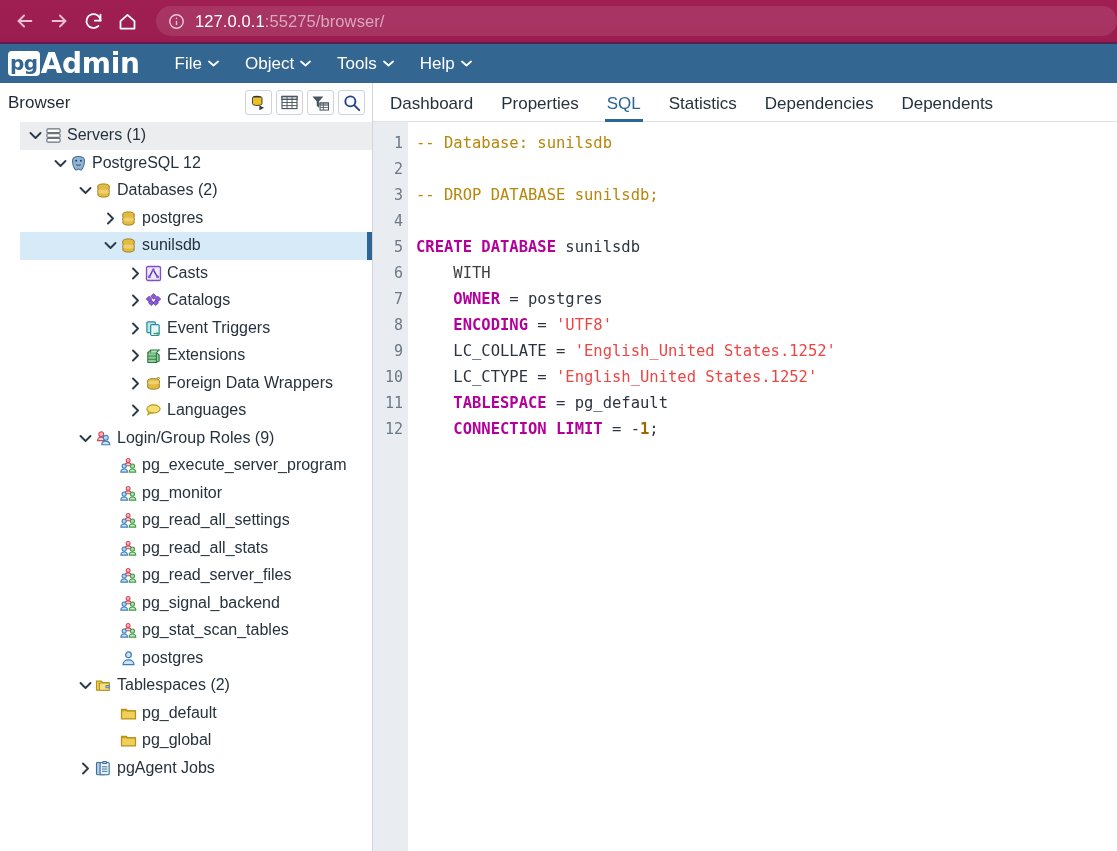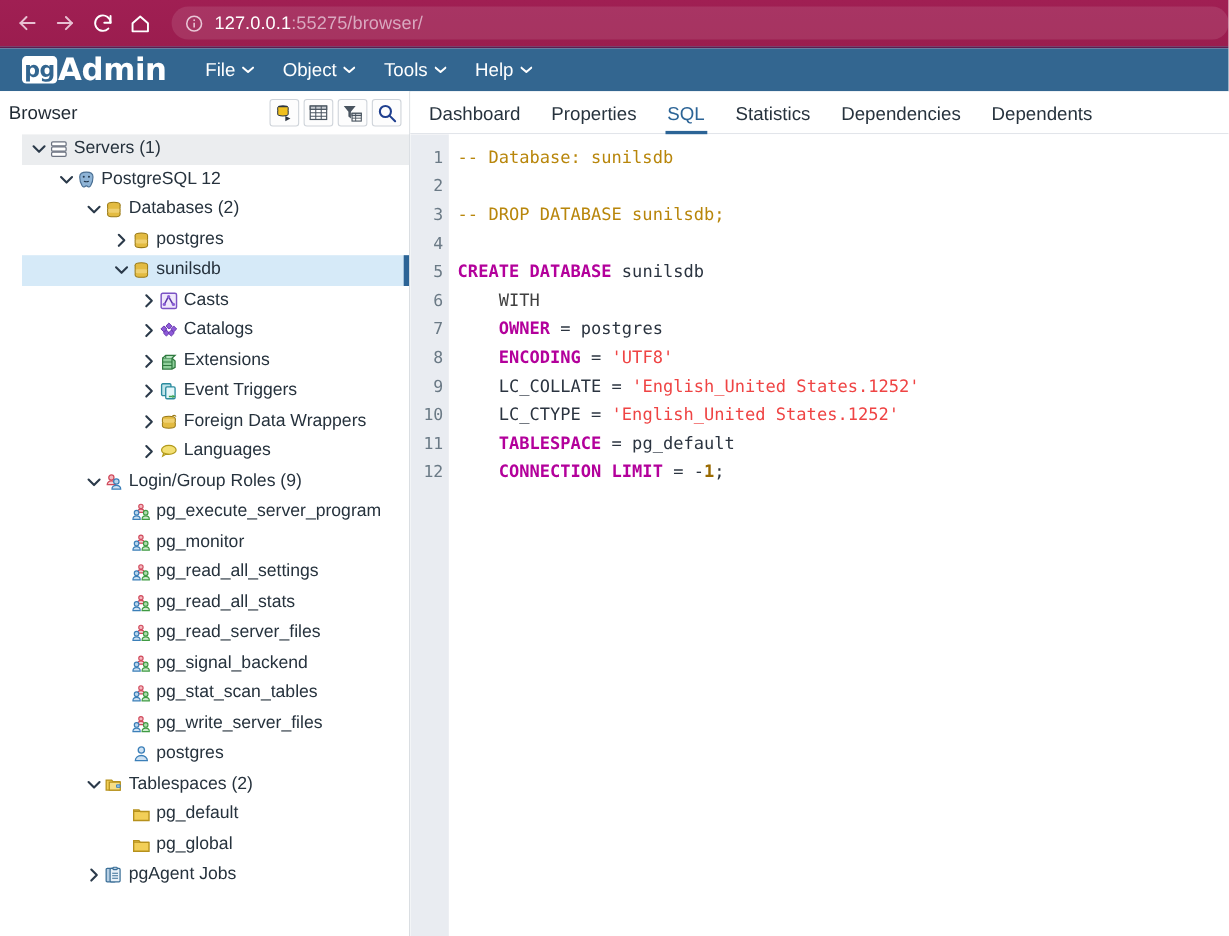--- a/index.html
+++ b/index.html
@@ -57,21 +57,20 @@
     height: 39px;
     background: #336690;
     display: flex; align-items: center;
     padding-left: 8px;
     box-sizing: border-box;
   }
   .brand {
     display: flex; align-items: center;
     height: 39px;
     margin-right: 22px;
-    margin-left: 12px;
   }
   .brand-pg {
     background: #ffffff;
     color: #336690;
     font-weight: bold;
     font-size: 20px;
     line-height: 1;
     padding: 2px 2px 3px 2px;
     border-radius: 4px;
     letter-spacing: -0.5px;
@@ -512,45 +511,45 @@
           </div>
           <div class="trow">
             <span style="display: inline-block; flex: 0 0 auto; width: 106px; height: 1px;"></span>
             <span class="arrow">
               <svg width="9" height="13" viewBox="0 0 9 13" fill="none" stroke="#2b3a4a" stroke-width="1.9" stroke-linecap="round" stroke-linejoin="round">
                 <polyline points="2,1.5 7,6.5 2,11.5"></polyline>
               </svg>
             </span>
             <span class="ticon">
               <svg width="17" height="17" viewBox="0 0 18 18">
+                <rect x="2" y="2" width="9" height="11.4" rx="1.2" fill="#bfe4ea" stroke="#2a8b9e" stroke-width="1.3"></rect>
+                <rect x="6" y="5" width="9" height="11.4" rx="1.2" fill="#e6f7fa" stroke="#2a8b9e" stroke-width="1.3"></rect>
+                <path d="M9 14.3h3.6" stroke="#39a14f" stroke-width="1.4"></path>
+                <polygon points="12.4,12.6 15.4,14.3 12.4,16" fill="#39a14f"></polygon>
+              </svg>
+            </span>
+            <span class="tlabel">Event Triggers</span>
+          </div>
+          <div class="trow">
+            <span style="display: inline-block; flex: 0 0 auto; width: 106px; height: 1px;"></span>
+            <span class="arrow">
+              <svg width="9" height="13" viewBox="0 0 9 13" fill="none" stroke="#2b3a4a" stroke-width="1.9" stroke-linecap="round" stroke-linejoin="round">
+                <polyline points="2,1.5 7,6.5 2,11.5"></polyline>
+              </svg>
+            </span>
+            <span class="ticon">
+              <svg width="17" height="17" viewBox="0 0 18 18">
                 <path d="M3 6h9l3 2.6v6.2l-3 1.6H3V6z" fill="#8fcf9b" stroke="#2f7a3f" stroke-width="1.2"></path>
                 <path d="M3 6 6 3.2h9L12 6" fill="#b6e3bf" stroke="#2f7a3f" stroke-width="1.2"></path>
                 <path d="M12 6v10.4" stroke="#2f7a3f" stroke-width="1.2"></path>
                 <path d="M6 6v-2.8" stroke="#2f7a3f" stroke-width="1"></path>
                 <path d="M3 9.6h9M3 13h9" stroke="#2f7a3f" stroke-width="1"></path>
               </svg>
             </span>
             <span class="tlabel">Extensions</span>
-          </div>
-          <div class="trow">
-            <span style="display: inline-block; flex: 0 0 auto; width: 106px; height: 1px;"></span>
-            <span class="arrow">
-              <svg width="9" height="13" viewBox="0 0 9 13" fill="none" stroke="#2b3a4a" stroke-width="1.9" stroke-linecap="round" stroke-linejoin="round">
-                <polyline points="2,1.5 7,6.5 2,11.5"></polyline>
-              </svg>
-            </span>
-            <span class="ticon">
-              <svg width="17" height="17" viewBox="0 0 18 18">
-                <rect x="2" y="2" width="9" height="11.4" rx="1.2" fill="#bfe4ea" stroke="#2a8b9e" stroke-width="1.3"></rect>
-                <rect x="6" y="5" width="9" height="11.4" rx="1.2" fill="#e6f7fa" stroke="#2a8b9e" stroke-width="1.3"></rect>
-                <path d="M9 14.3h3.6" stroke="#39a14f" stroke-width="1.4"></path>
-                <polygon points="12.4,12.6 15.4,14.3 12.4,16" fill="#39a14f"></polygon>
-              </svg>
-            </span>
-            <span class="tlabel">Event Triggers</span>
           </div>
           <div class="trow">
             <span style="display: inline-block; flex: 0 0 auto; width: 106px; height: 1px;"></span>
             <span class="arrow">
               <svg width="9" height="13" viewBox="0 0 9 13" fill="none" stroke="#2b3a4a" stroke-width="1.9" stroke-linecap="round" stroke-linejoin="round">
                 <polyline points="2,1.5 7,6.5 2,11.5"></polyline>
               </svg>
             </span>
             <span class="ticon">
               <svg width="17" height="17" viewBox="0 0 18 18">
@@ -691,35 +690,20 @@
               <svg width="17" height="17" viewBox="0 0 18 18">
                 <circle cx="8.6" cy="3.6" r="2.1" fill="#f4b8bf" stroke="#d04a5c" stroke-width="1.1"></circle>
                 <path d="M5.3 9.3c0-1.9 1.5-3.1 3.3-3.1s3.3 1.2 3.3 3.1z" fill="#f7d0d5" stroke="#d04a5c" stroke-width="1.1"></path>
                 <circle cx="4.4" cy="9.6" r="2.2" fill="#b9d6ee" stroke="#3b7fb8" stroke-width="1.1"></circle>
                 <path d="M0.9 16c0-2 1.6-3.3 3.5-3.3S7.9 14 7.9 16z" fill="#cfe2f3" stroke="#3b7fb8" stroke-width="1.1"></path>
                 <circle cx="13.2" cy="9.6" r="2.2" fill="#aedcae" stroke="#3f9b43" stroke-width="1.1"></circle>
                 <path d="M9.7 16c0-2 1.6-3.3 3.5-3.3s3.5 1.3 3.5 3.3z" fill="#cdeccd" stroke="#3f9b43" stroke-width="1.1"></path>
               </svg>
             </span>
             <span class="tlabel">pg_stat_scan_tables</span>
-          </div>
-          <div class="trow">
-            <span style="display: inline-block; flex: 0 0 auto; width: 81px; height: 1px;"></span>
-            <span class="arrow empty"></span>
-            <span class="ticon">
-              <svg width="17" height="17" viewBox="0 0 18 18">
-                <circle cx="8.6" cy="3.6" r="2.1" fill="#f4b8bf" stroke="#d04a5c" stroke-width="1.1"></circle>
-                <path d="M5.3 9.3c0-1.9 1.5-3.1 3.3-3.1s3.3 1.2 3.3 3.1z" fill="#f7d0d5" stroke="#d04a5c" stroke-width="1.1"></path>
-                <circle cx="4.4" cy="9.6" r="2.2" fill="#b9d6ee" stroke="#3b7fb8" stroke-width="1.1"></circle>
-                <path d="M0.9 16c0-2 1.6-3.3 3.5-3.3S7.9 14 7.9 16z" fill="#cfe2f3" stroke="#3b7fb8" stroke-width="1.1"></path>
-                <circle cx="13.2" cy="9.6" r="2.2" fill="#aedcae" stroke="#3f9b43" stroke-width="1.1"></circle>
-                <path d="M9.7 16c0-2 1.6-3.3 3.5-3.3s3.5 1.3 3.5 3.3z" fill="#cdeccd" stroke="#3f9b43" stroke-width="1.1"></path>
-              </svg>
-            </span>
-            <span class="tlabel">pg_write_server_files</span>
           </div>
           <div class="trow">
             <span style="display: inline-block; flex: 0 0 auto; width: 81px; height: 1px;"></span>
             <span class="arrow empty"></span>
             <span class="ticon">
               <svg width="17" height="17" viewBox="0 0 18 18">
                 <circle cx="9" cy="5.1" r="3" fill="#cfe2f3" stroke="#3b7fb8" stroke-width="1.3"></circle>
                 <path d="M3.2 15.4c0-3 2.6-5 5.8-5s5.8 2 5.8 5z" fill="#cfe2f3" stroke="#3b7fb8" stroke-width="1.3"></path>
               </svg>
             </span>

